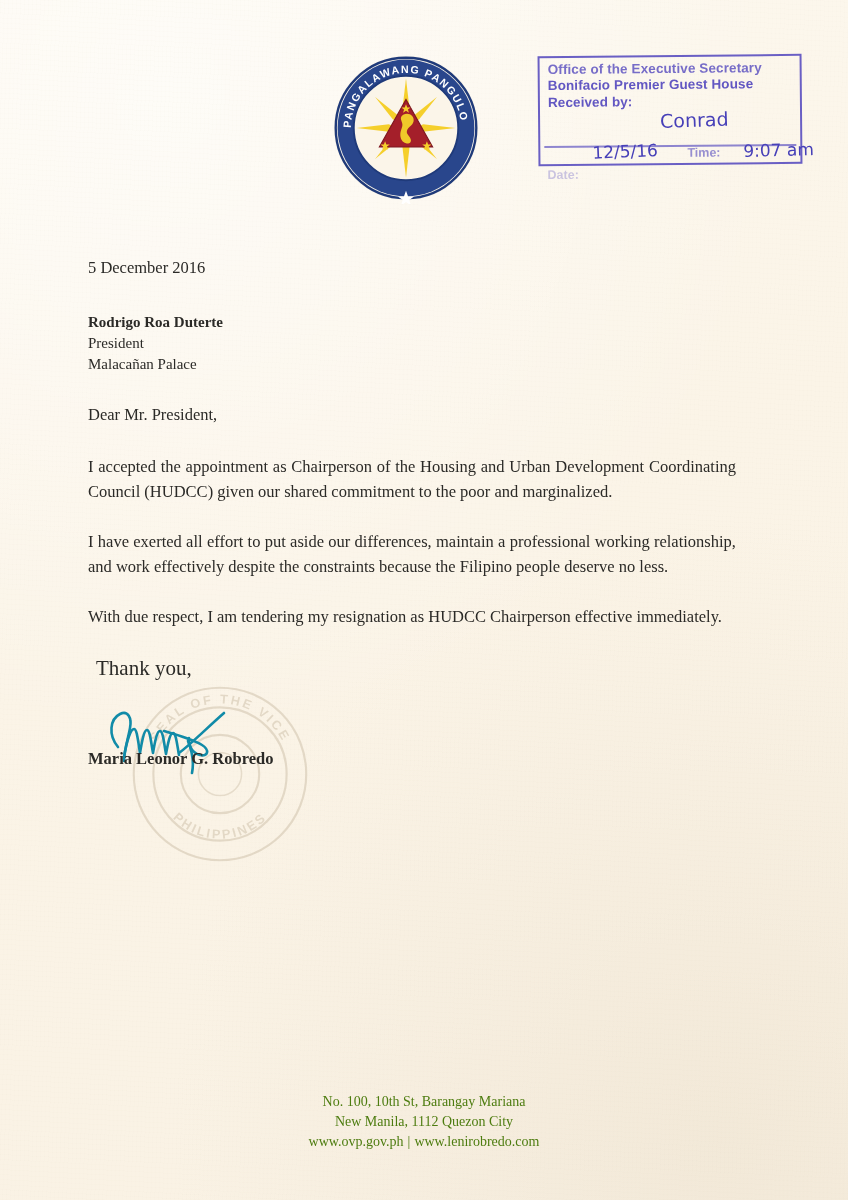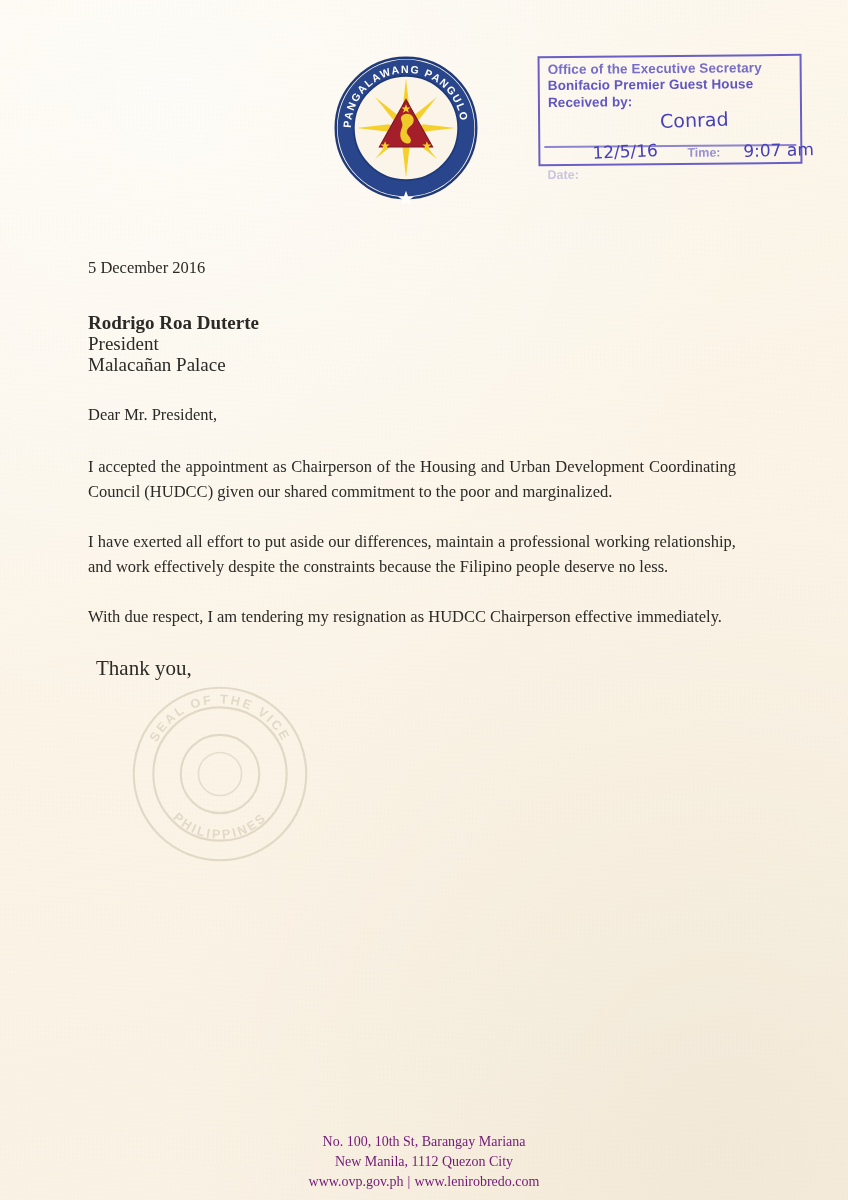--- a/index.html
+++ b/index.html
@@ -121,21 +121,21 @@
     width: 648px;
     font-family: Liberation Serif, serif;
   }
 
   .date-line {
     font-size: 16.5px;
     margin: 0 0 34px 0;
   }
 
   .addressee { margin: 0 0 30px 0; }
-  .addressee div { font-size: 19px; line-height: 21px; }
+  .addressee div { font-size: 15px; line-height: 21px; }
   .addressee .recipient-name { font-weight: bold; }
 
   .salutation {
     font-size: 16.5px;
     margin: 0 0 30px 0;
   }
 
   .body-par {
     font-size: 16.5px;
     line-height: 24.5px;
@@ -172,24 +172,23 @@
   }
 
   
   #footer {
     position: absolute;
     left: 0;
     right: 0;
     top: 1092px;
     text-align: center;
     font-family: "Liberation Serif", serif;
-    color: #701a75;
+    color: #4d7c0f;
     font-size: 14px;
     line-height: 20px;
-    margin-top: 40px;
   }
   #footer .sep { padding: 0 4px; }
 </style>
 </head>
 <body>
 
 <div id="page">
 
   <div id="paper-texture"></div>
   <div id="paper-fibers"></div>
@@ -291,20 +290,43 @@
     </div>
 
     <div class="salutation">Dear Mr. President,</div>
 
     <p class="body-par">I accepted the appointment as Chairperson of the Housing and Urban Development Coordinating Council (HUDCC) given our shared commitment to the poor and marginalized.</p>
     <p class="body-par">I have exerted all effort to put aside our differences, maintain a professional working relationship, and work effectively despite the constraints because the Filipino people deserve no less.</p>
     <p class="body-par">With due respect, I am tendering my resignation as HUDCC Chairperson effective immediately.</p>
 
     <div class="closing">Thank you,</div>
 
+    <div id="signature-block">
+      <div id="signature-mark">
+        <svg viewBox="0 0 230 96" xmlns="http://www.w3.org/2000/svg">
+          <g fill="none" stroke="#118ba8" stroke-width="2.6" stroke-linecap="round" stroke-linejoin="round">
+
+            <path d="M 34,64 C 24,52 26,36 36,31 C 44,27 48,35 46,45
+                     C 44,56 40,68 40,78"></path>
+
+            <path d="M 40,74 C 43,56 47,46 50,46 C 53,46 54,58 56,70
+                     C 58,58 60,47 63,47 C 66,47 67,59 69,70
+                     C 71,58 73,48 76,48 C 79,48 80,60 82,71
+                     C 84,60 86,50 89,50 C 92,50 93,61 95,72"></path>
+
+            <path d="M 95,70 C 106,62 124,44 140,30"></path>
+
+            <path d="M 80,48 C 94,52 108,56 118,62 C 126,67 124,74 116,72
+                     C 108,70 104,62 105,55"></path>
+            <path d="M 104,58 C 108,68 110,80 108,90"></path>
+          </g>
+        </svg>
+      </div>
+      <div class="signer-name">Maria Leonor G. Robredo</div>
+    </div>
   </div>
 
   <div id="footer">
     <div>No. 100, 10th St, Barangay Mariana</div>
     <div>New Manila, 1112 Quezon City</div>
     <div>
       <span>www.ovp.gov.ph</span><span class="sep">|</span><span>www.lenirobredo.com</span>
     </div>
   </div>
 

